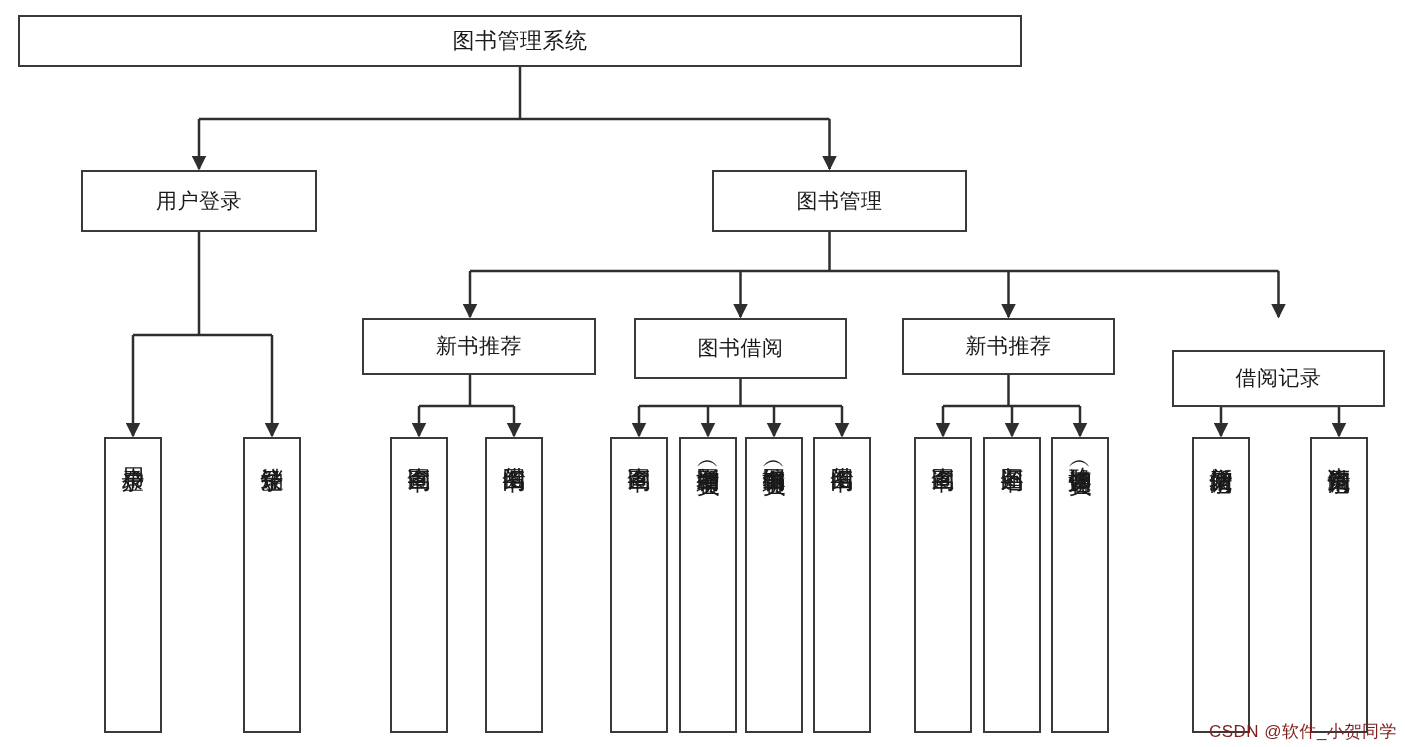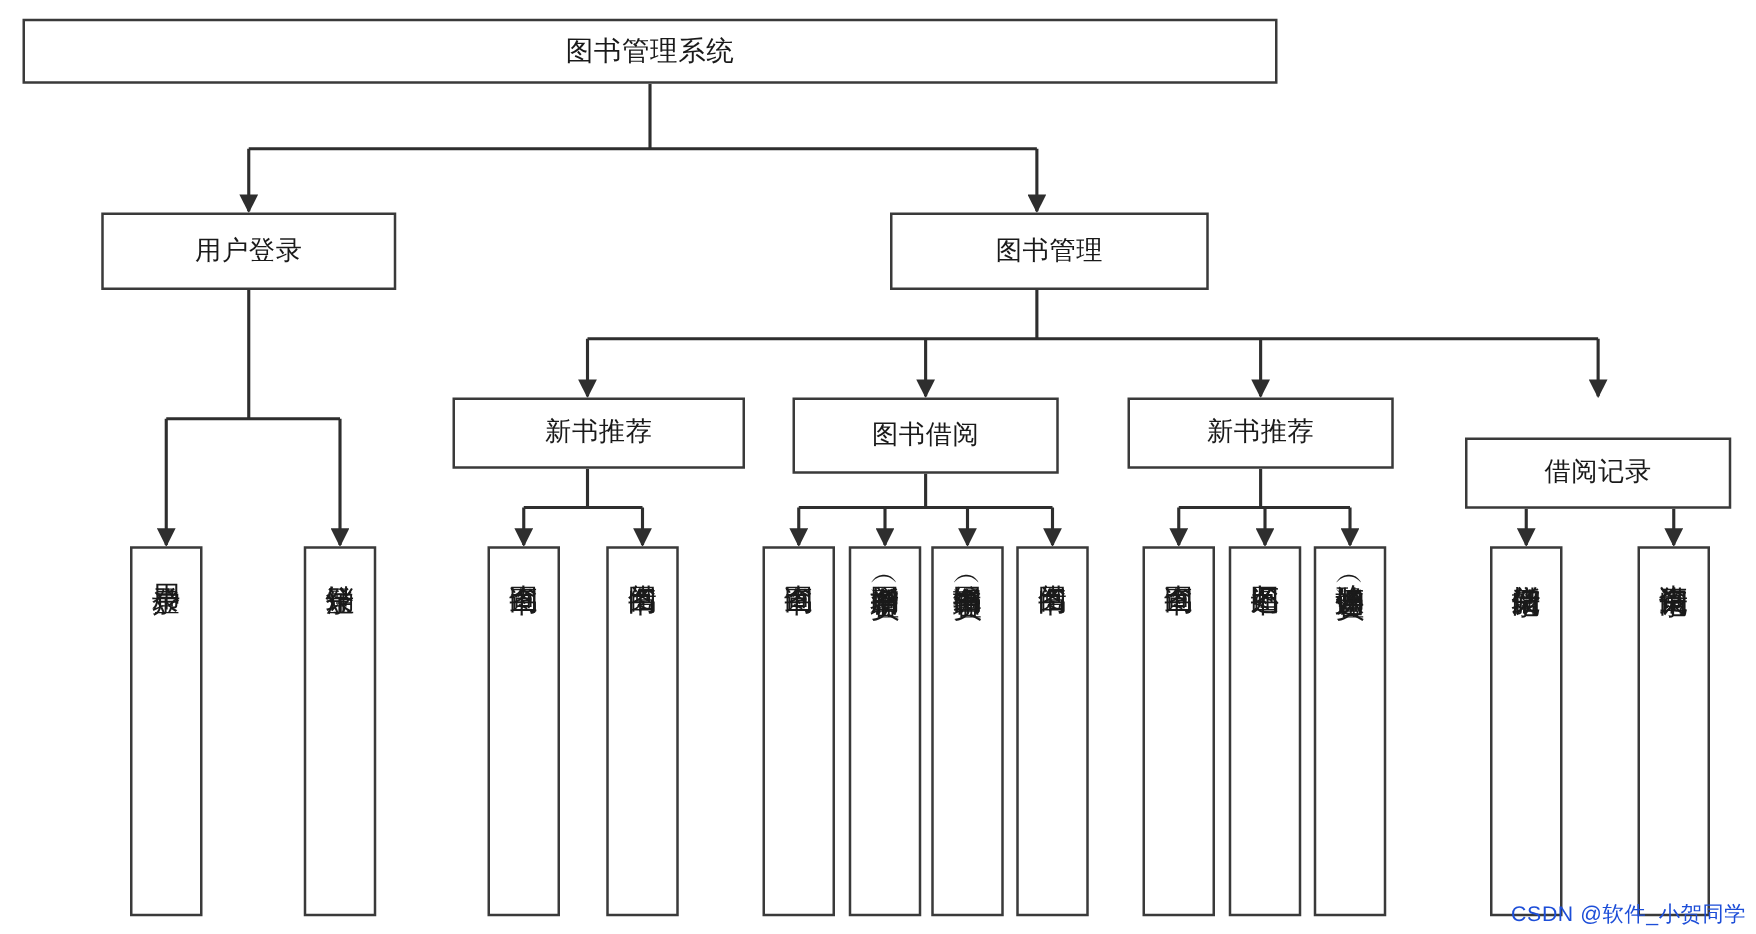--- a/index.html
+++ b/index.html
@@ -61,21 +61,21 @@
     line-height: 1.08;
     letter-spacing: 1px;
     white-space: nowrap;
     max-height: 100%;
   }
   #watermark {
     position: absolute;
     right: 8px;
     bottom: 4px;
     font-size: 17px;
-    color: #1d4ed8;
+    color: #7f1d1d;
     white-space: nowrap;
     letter-spacing: 0.5px;
   }
 </style>
 </head>
 <body>
 
 <div id="diagram-root">
 
   <svg id="edge-layer" viewBox="0 0 1405 747" width="1405" height="747" aria-hidden="true">

